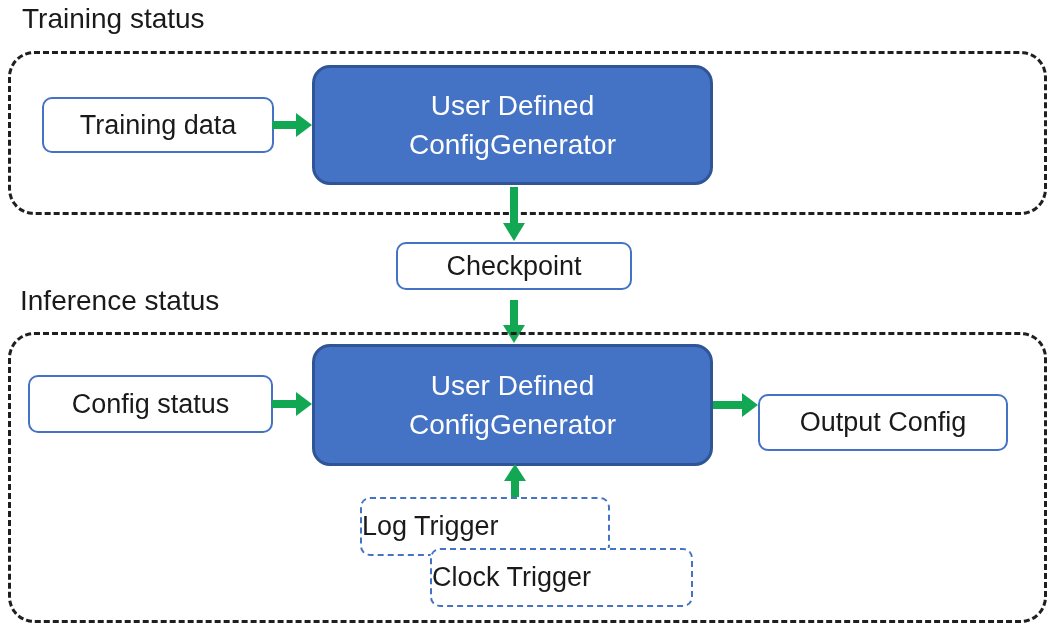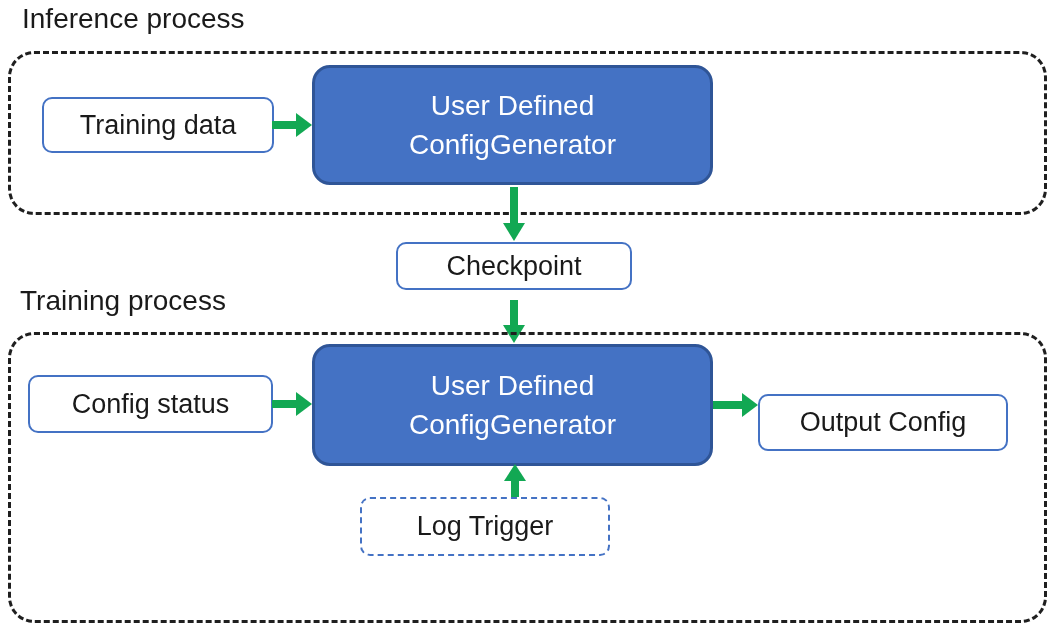--- a/index.html
+++ b/index.html
@@ -46,21 +46,20 @@
     white-space:nowrap;
   }
   .trigger-box{
     position:absolute;
     background:#ffffff;
     border:2px dashed var(--box-border);
     border-radius:10px;
     box-sizing:border-box;
     display:flex;
     align-items:center;
-    justify-content:center;
     font-size:27px;
     white-space:nowrap;
   }
   .generator-box{
     position:absolute;
     background:var(--generator-fill);
     border:3px solid var(--generator-border);
     border-radius:18px;
     box-sizing:border-box;
     display:flex;
@@ -75,21 +74,21 @@
   }
   .arrow{position:absolute;}
   .arrow svg{display:block;}
   .arrow .fill{fill:var(--arrow-green);}
 </style>
 </head>
 <body>
 
 <div class="canvas">
 
-  <div class="section-label" style="left:22px;top:2px;">Inference process</div>
+  <div class="section-label" style="left:22px;top:2px;">Training status</div>
 
   <div class="dashed-container" style="left:8px;top:51px;width:1039px;height:164px;"></div>
 
   <div class="white-box" style="left:42px;top:97px;width:232px;height:56px;">
     <span>Training data</span>
   </div>
 
   <div class="arrow" style="left:272px;top:110px;">
     <svg width="40" height="30" viewBox="0 0 40 30">
       <rect class="fill" x="0" y="11" width="26" height="8"></rect>
@@ -113,21 +112,21 @@
     <span>Checkpoint</span>
   </div>
 
   <div class="arrow" style="left:499px;top:300px;">
     <svg width="30" height="43" viewBox="0 0 30 43">
       <rect class="fill" x="11" y="0" width="8" height="27"></rect>
       <polygon class="fill" points="4,25 26,25 15,43"></polygon>
     </svg>
   </div>
 
-  <div class="section-label" style="left:20px;top:284px;">Training process</div>
+  <div class="section-label" style="left:20px;top:284px;">Inference status</div>
 
   <div class="dashed-container" style="left:8px;top:332px;width:1039px;height:291px;"></div>
 
   <div class="white-box" style="left:28px;top:375px;width:245px;height:58px;">
     <span>Config status</span>
   </div>
 
   <div class="arrow" style="left:272px;top:389px;">
     <svg width="40" height="30" viewBox="0 0 40 30">
       <rect class="fill" x="0" y="11" width="26" height="8"></rect>
@@ -155,14 +154,17 @@
     <svg width="30" height="34" viewBox="0 0 30 34">
       <polygon class="fill" points="15,0 4,17 26,17"></polygon>
       <rect class="fill" x="11" y="15" width="8" height="19"></rect>
     </svg>
   </div>
 
   <div class="trigger-box" style="left:360px;top:497px;width:250px;height:59px;z-index:1;">
     <span>Log Trigger</span>
   </div>
 
+  <div class="trigger-box" style="left:430px;top:548px;width:263px;height:59px;z-index:2;">
+    <span>Clock Trigger</span>
+  </div>
 
 </div>
 
 </body></html>

